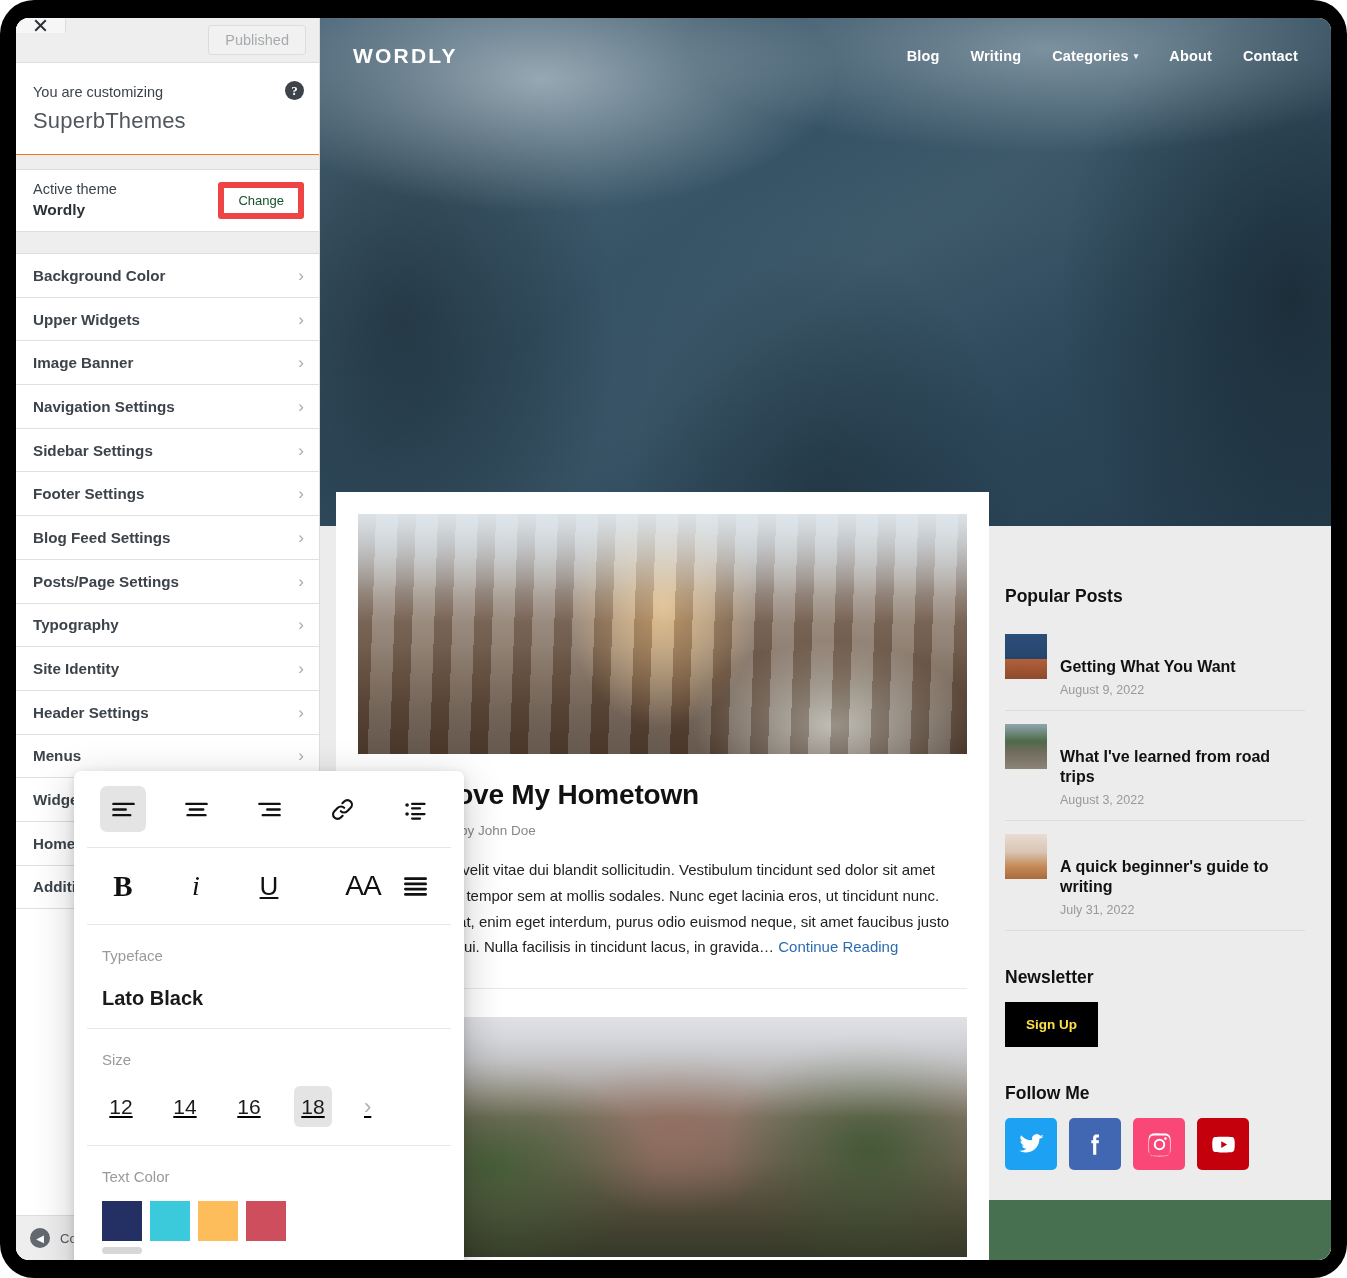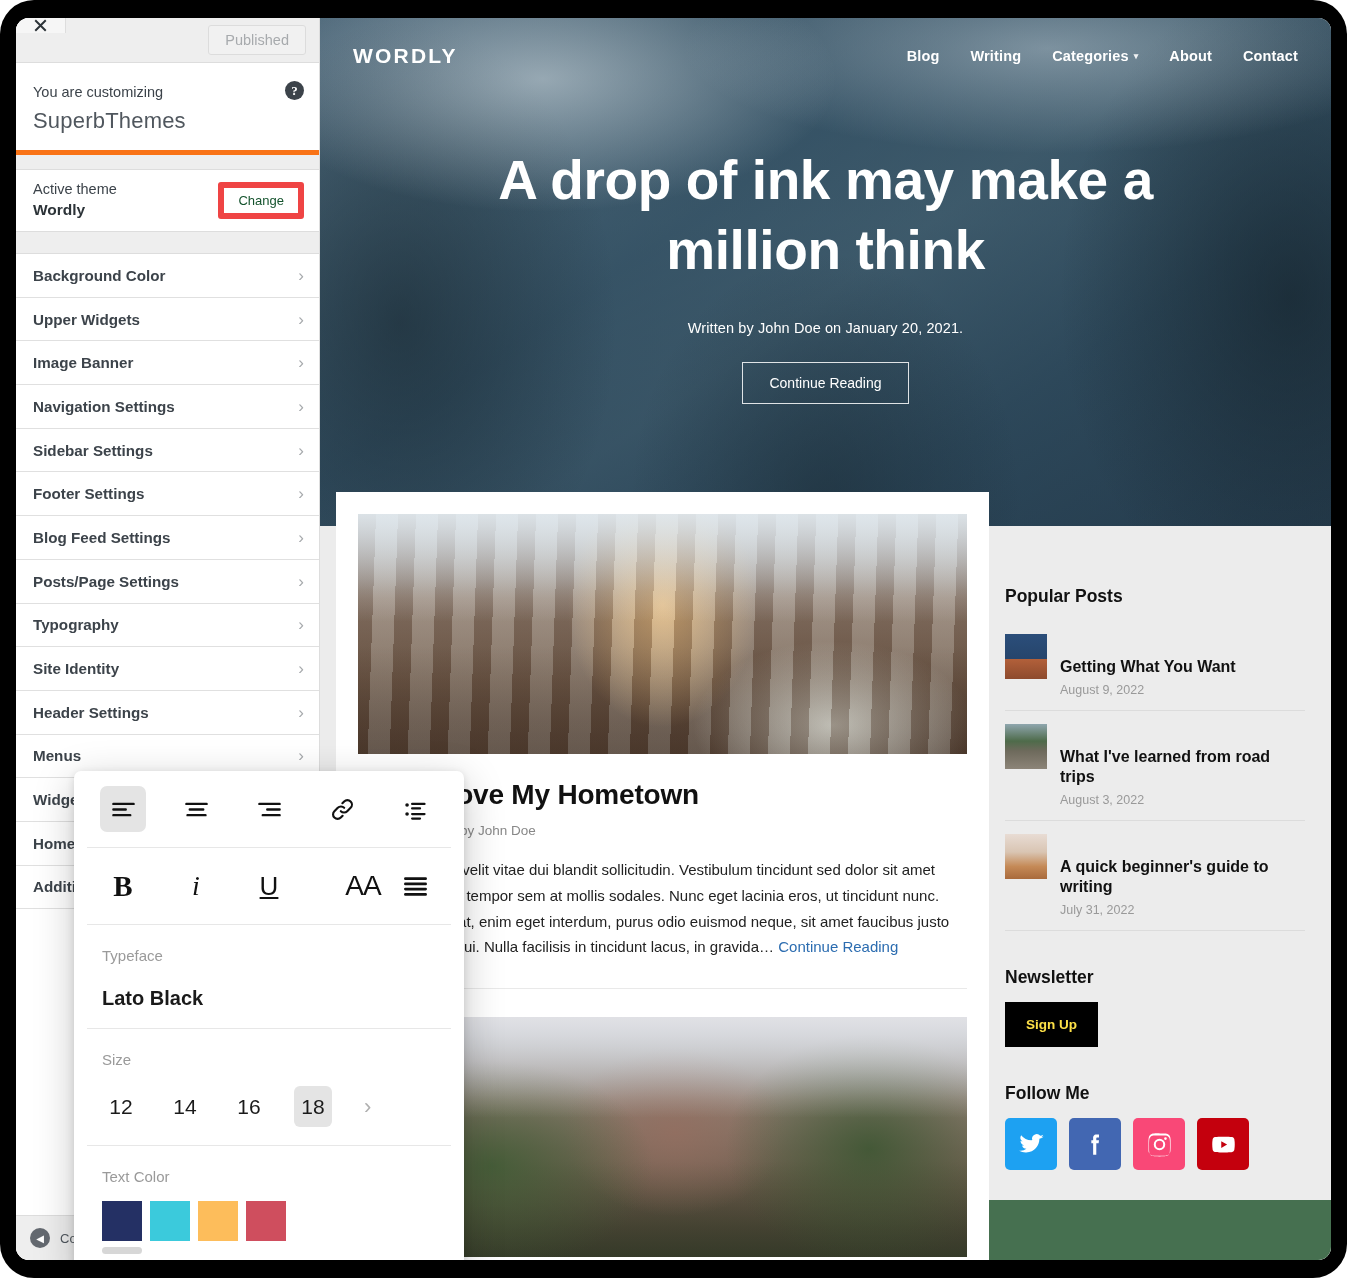--- a/index.html
+++ b/index.html
@@ -51,21 +51,21 @@
   .cz-publish {
     align-self: center; margin-right: 13px;
     padding: 6px 16px;
     background: #f1f1f1; border: 1px solid #dcdcdc; border-radius: 3px;
     color: #a7aaad; font-size: 14.5px;
     font-family: "Liberation Sans", sans-serif;
     cursor: default;
   }
   .cz-header {
     padding: 20px 17px 17px 17px;
-    border-bottom: 5px solid #f97316;
+    border-bottom: 1px solid #f97316;
     background: #ffffff; position: relative;
     height: 92px;
   }
   .cz-header .eyebrow { font-size: 14.5px; color: #3c434a; line-height: 1.3; }
   .cz-header .sitename {
     font-size: 22px; color: #50575e; font-weight: 300;
     margin-top: 6px; letter-spacing: .2px;
   }
   .cz-help {
     position: absolute; right: 15px; top: 18px;
@@ -300,20 +300,21 @@
   .fp-btn .glyph.i { font-style: italic; font-family: "Liberation Serif", serif; font-size: 28px; }
   .fp-btn .glyph.u { text-decoration: underline; font-size: 26px; }
   .fp-btn .glyph.aa { font-size: 28px; letter-spacing: -1px; margin-left: 42px; }
   .fp-div { height: 1px; background: #e7e7e7; margin: 0 13px; }
   .fp-sec { padding: 22px 28px 18px 28px; }
   .fp-label { font-size: 15px; color: #9a9a9a; }
   .fp-value { font-size: 20px; font-weight: 700; color: #1a1a1a; margin-top: 23px; }
   .fp-sizes {
     display: flex; align-items: center; gap: 26px;
     margin-top: 18px;
+    text-decoration: underline;
   }
   .fp-size {
     min-width: 38px; height: 41px; padding: 0 6px;
     display: flex; align-items: center; justify-content: center;
     font-size: 21px; color: #1a1a1a; border-radius: 6px; cursor: pointer;
   }
   .fp-size.active { background: #e4e4e4; }
   .fp-more { margin-left: 6px; color: #b0b0b0; font-size: 22px; cursor: pointer; }
   .fp-swatches { display: flex; gap: 8px; margin-top: 16px; }
   .fp-sw { width: 40px; height: 40px; cursor: pointer; }
@@ -344,25 +345,20 @@
                 <span>Categories</span>
                 <span class="caret">▾</span>
               </a>
             <a href="#">
                 <span>About</span>
               </a>
             <a href="#">
                 <span>Contact</span>
               </a>
           </div>
-        </div>
-        <div class="hero-body">
-          <h1 class="hero-title">A drop of ink may make a million think</h1>
-          <div class="hero-meta">Written by John Doe on January 20, 2021.</div>
-          <button class="hero-btn">Continue Reading</button>
         </div>
       </div>
 
       <div class="below">
 
         <div class="feed">
           <div class="post-thumb town"></div>
           <h2 class="post-title">Why I Love My Hometown</h2>
           <div class="post-meta">August 24, 2022 by John Doe</div>
           <p class="post-excerpt"><span>Sed sollicitudin velit vitae dui blandit sollicitudin. Vestibulum tincidunt sed dolor sit amet volutpat. Donec tempor sem at mollis sodales. Nunc eget lacinia eros, ut tincidunt nunc. Quisque volutpat, enim eget interdum, purus odio euismod neque, sit amet faucibus justo dolor tincidunt dui. Nulla facilisis in tincidunt lacus, in gravida…</span> <a href="#">Continue Reading</a></p>

